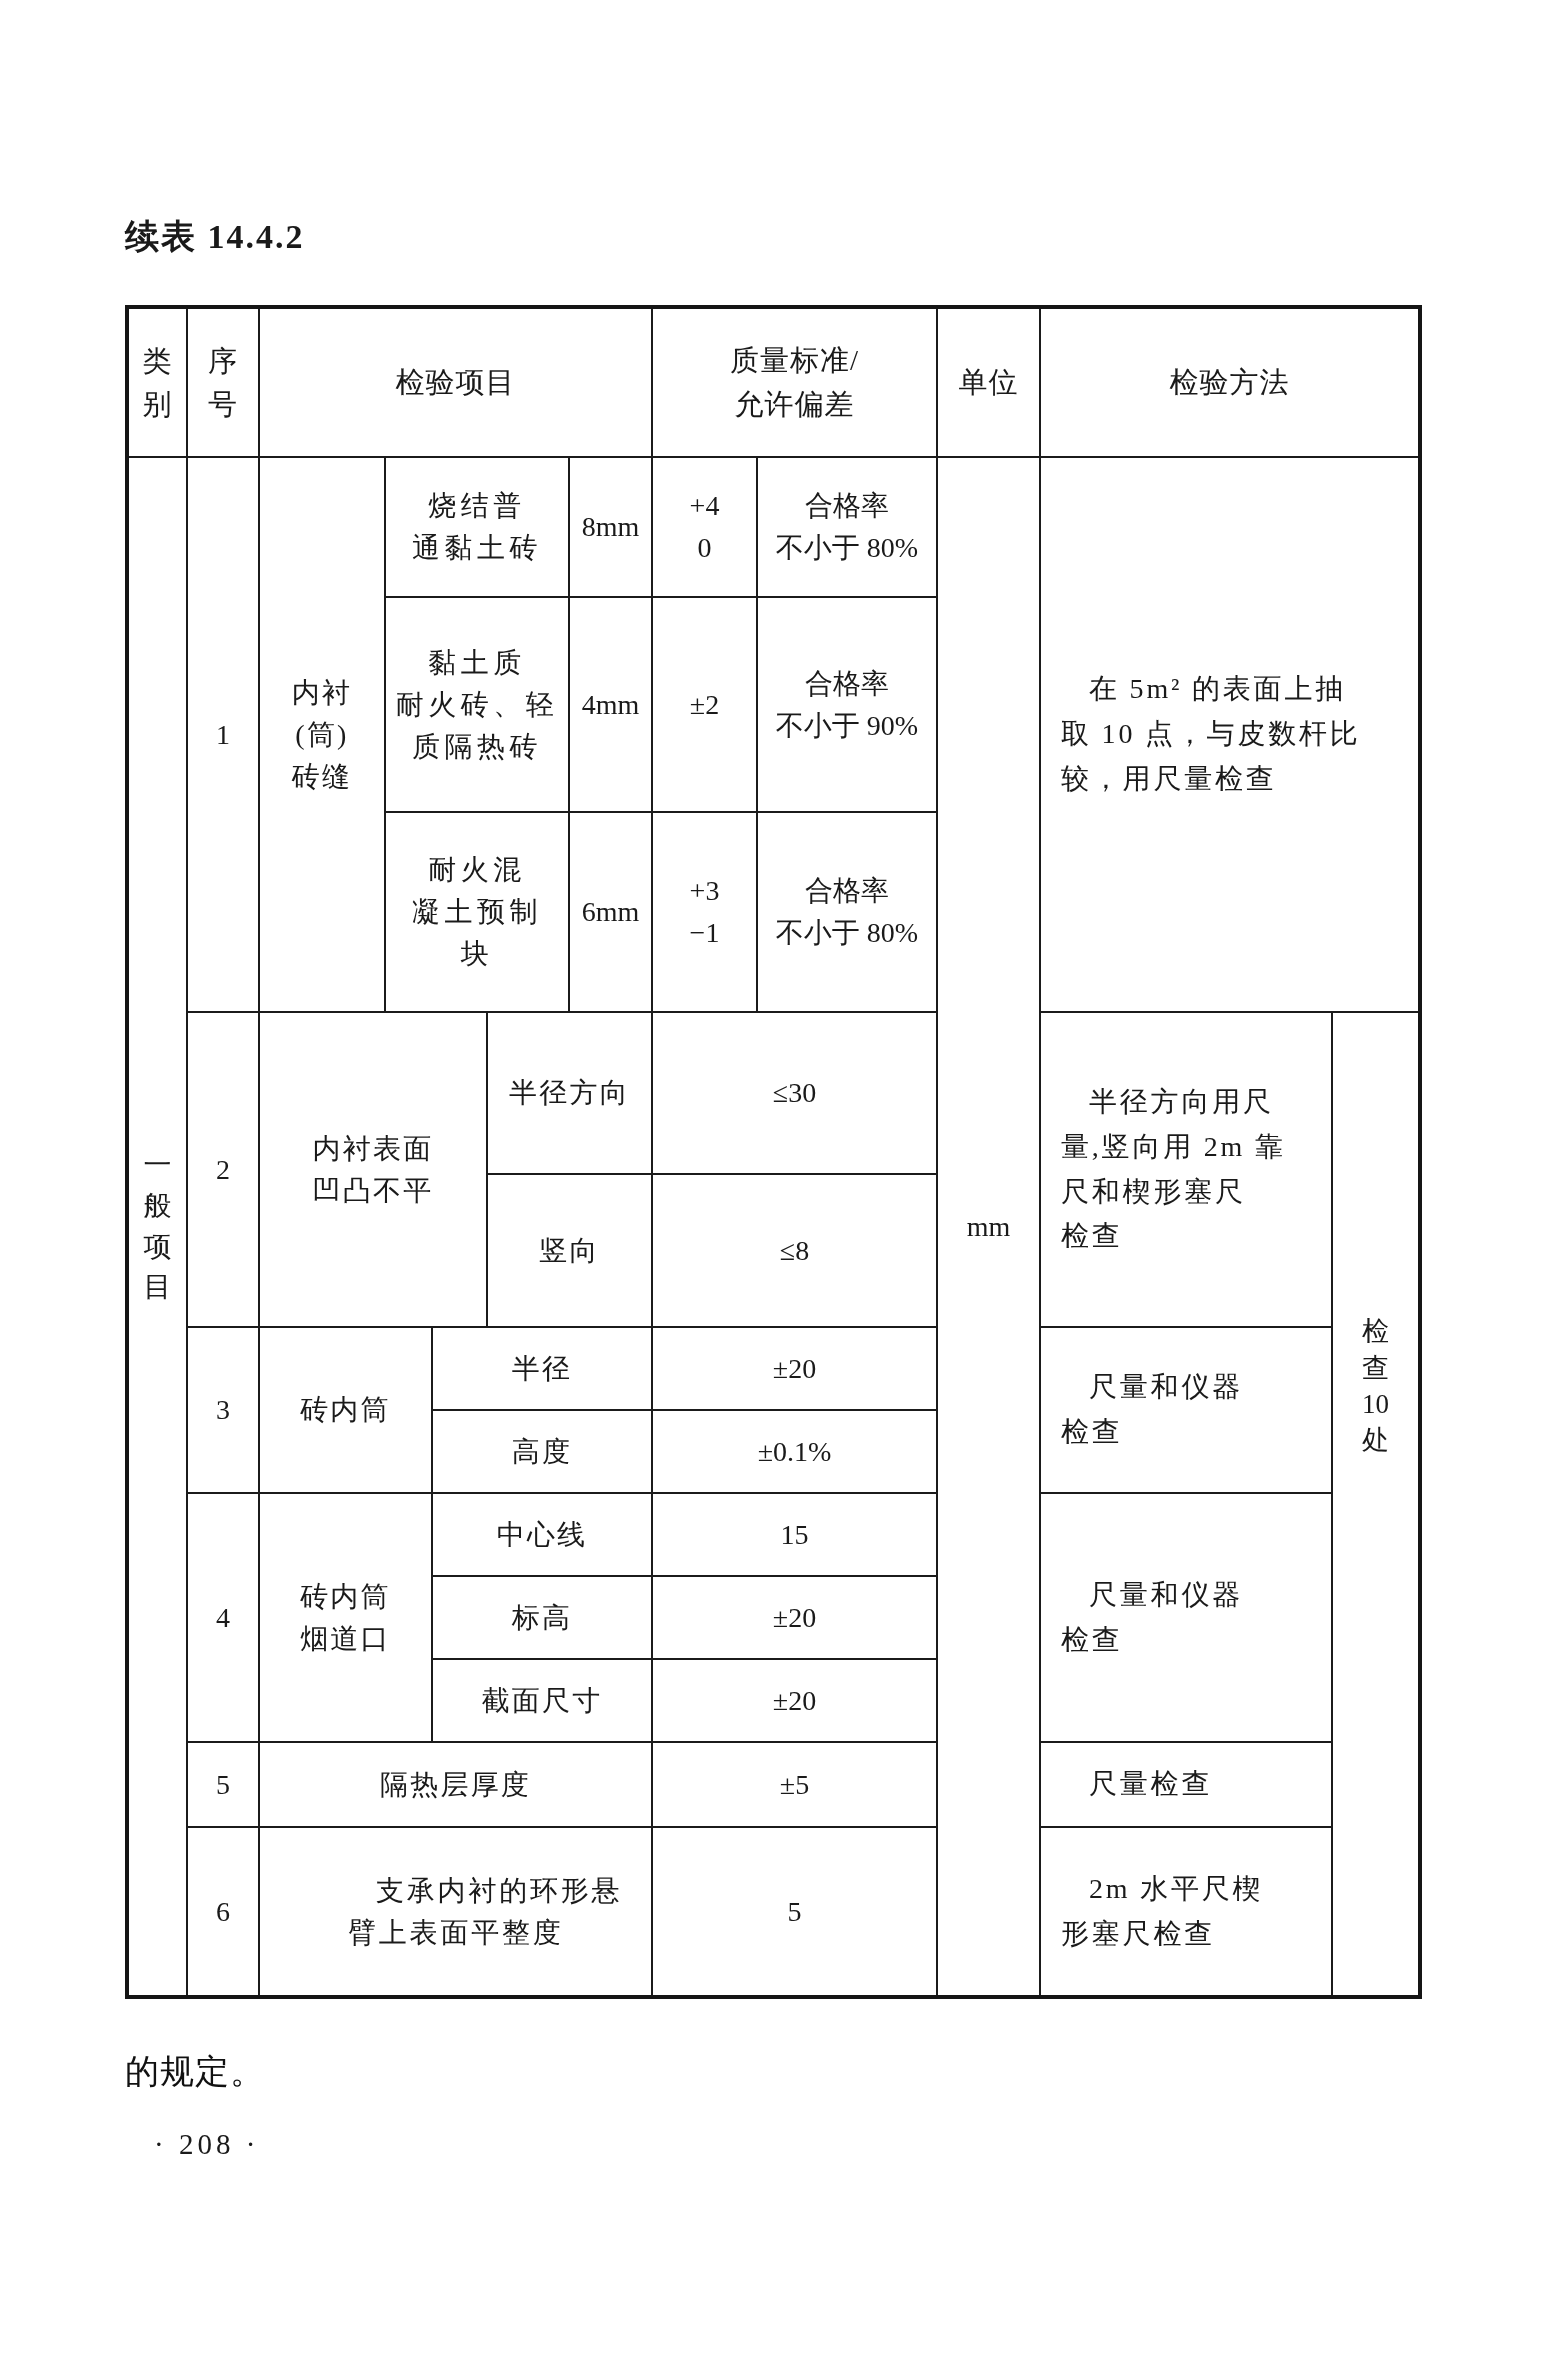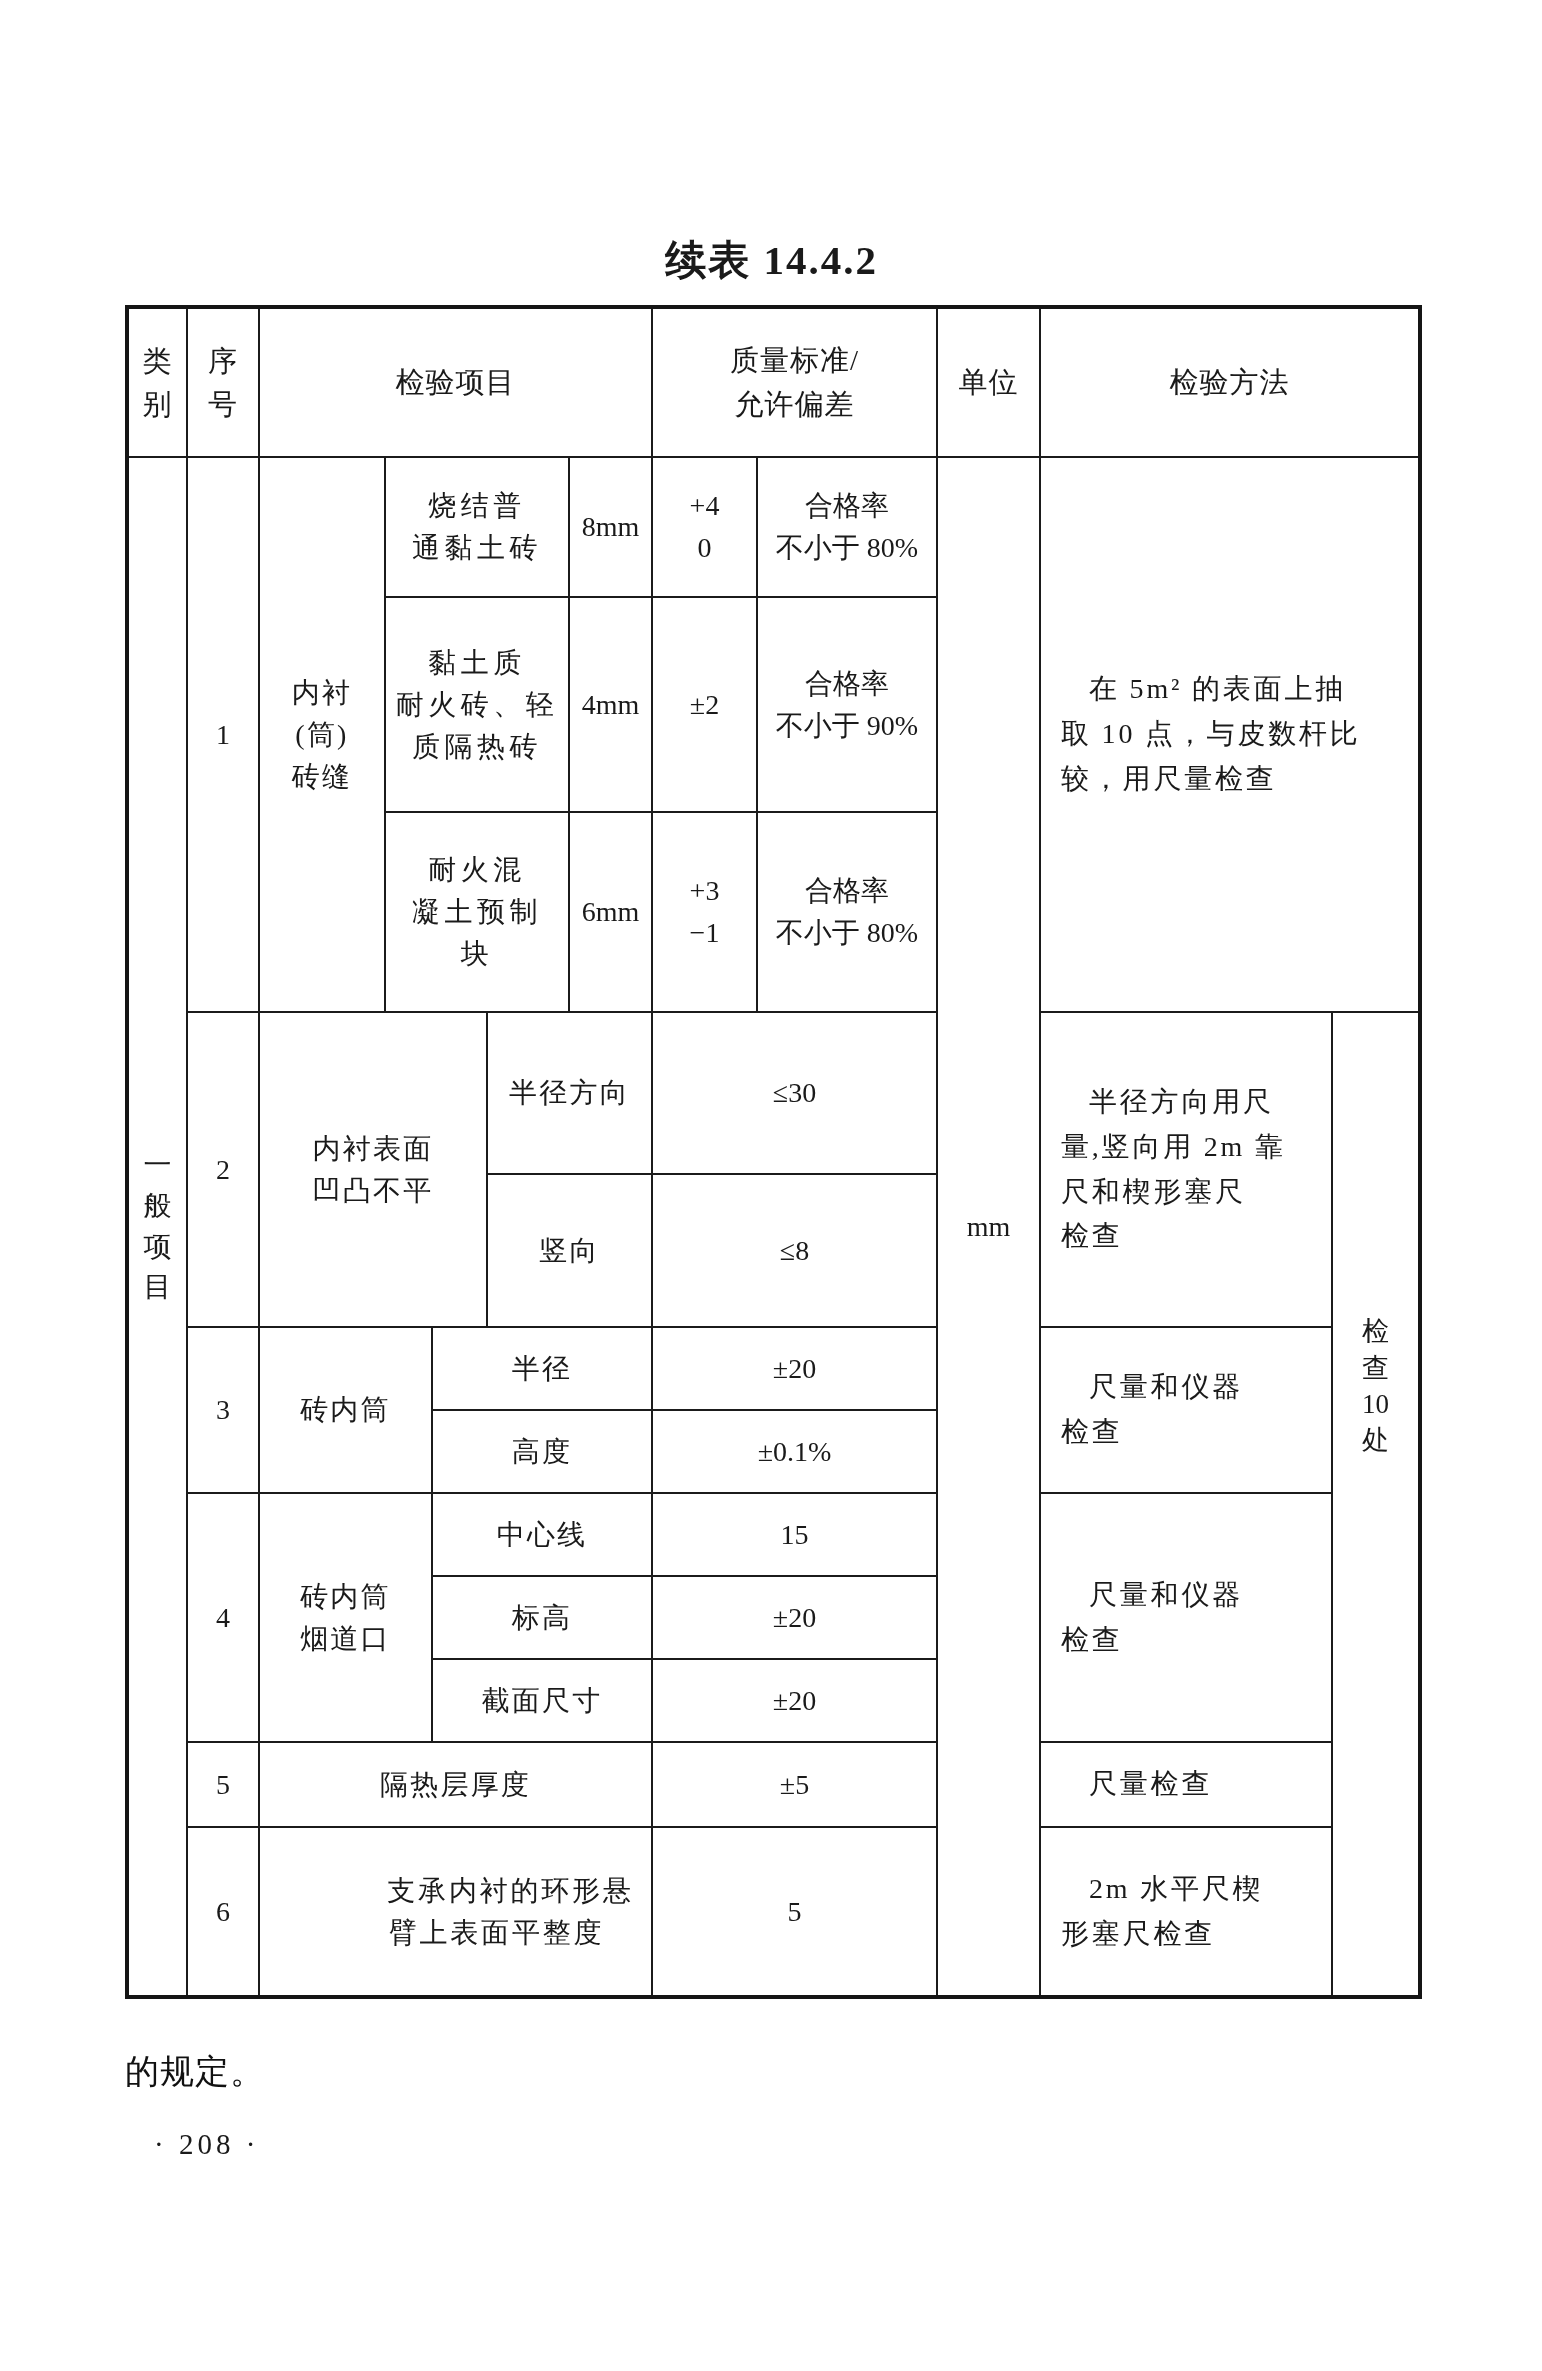--- a/index.html
+++ b/index.html
@@ -3,22 +3,22 @@
 <meta charset="utf-8">
 <style>
   * { margin:0; padding:0; box-sizing:border-box; }
   html,body { background:#e8e8e8; }
   .page {
     position:relative; width:1542px; height:2371px; margin:0 auto;
     background:#ffffff; color:#1a1a1a;
     font-family:"Liberation Serif", serif;
   }
   .doc-title {
-    position:absolute; left:125px; top:233px; width:1293px;
-    text-align:center; font-size:41px; font-weight:bold; letter-spacing:2px;
+    position:absolute; left:125px; top:214px; width:1293px;
+    font-size:34px; font-weight:bold; letter-spacing:2px;
   }
   table.spec {
     position:absolute; left:125px; top:305px; width:1293px;
     border-collapse:collapse; table-layout:fixed;
     border:4px solid #151515;
   }
   td {
     border:2px solid #1b1b1b;
     vertical-align:middle; text-align:center;
     font-size:28px; line-height:1.5;
@@ -28,21 +28,21 @@
   td.hd { font-size:29px; letter-spacing:1px; }
   td.name { letter-spacing:0.16em; }
   td.lbl  { letter-spacing:0.08em; }
   td.mth {
     text-align:left; text-indent:1em;
     padding:8px 12px 8px 20px; letter-spacing:0.1em; line-height:1.6;
   }
   td.mth1 { }
   td.vtext { line-height:1.45; }
   td.note-cell { padding-bottom:240px; line-height:1.35; font-size:27px; }
-  td.r6lbl { text-align:center; text-indent:1em; padding-left:88px; letter-spacing:0.1em; }
+  td.r6lbl { text-align:left; text-indent:1em; padding-left:88px; letter-spacing:0.1em; }
   .footer-clause {
     position:absolute; left:125px; top:2035px; width:1300px;
     font-size:34px; line-height:2.2; letter-spacing:1px; color:#111;
   }
   .sec-num { font-weight:bold; margin-right:30px; }
   .page-number {
     position:absolute; left:154px; top:2128px;
     font-size:29px; letter-spacing:4px;
   }
 </style>

